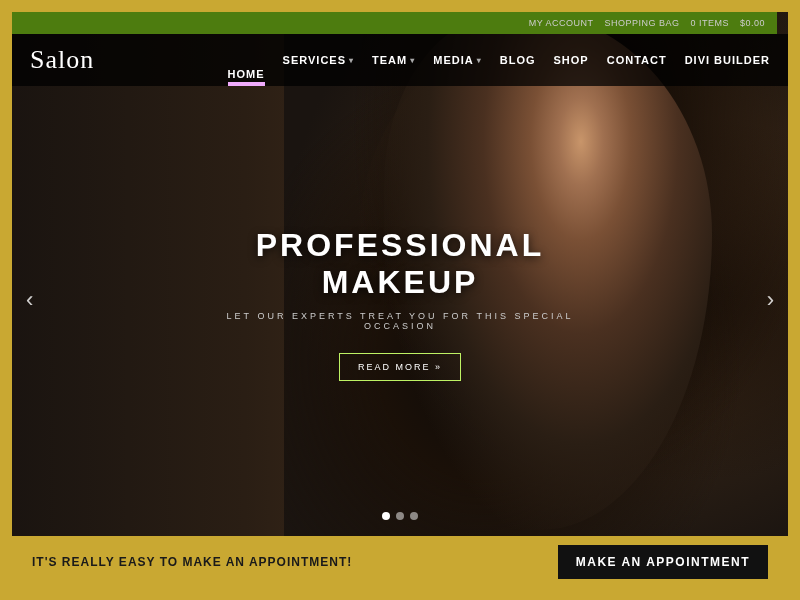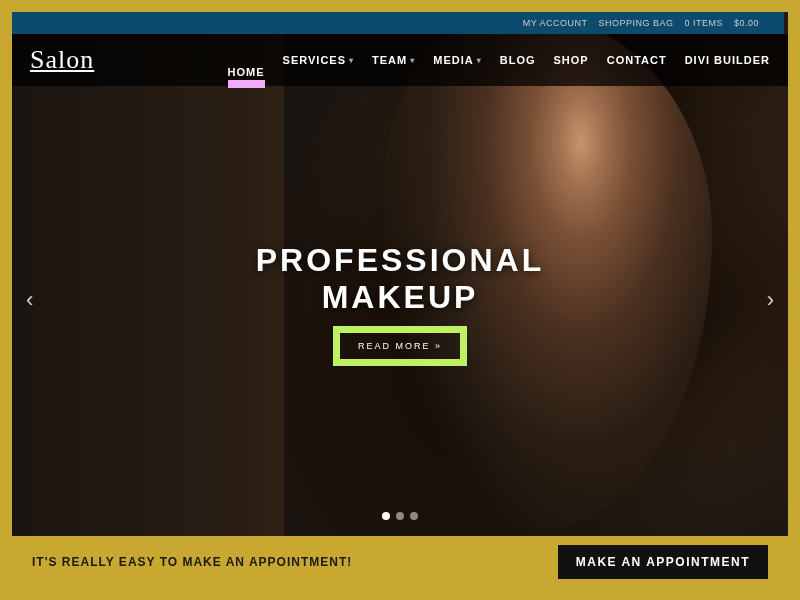--- a/index.html
+++ b/index.html
@@ -23,27 +23,27 @@
       width: 100%;
       height: 100%;
       position: relative;
       overflow: hidden;
       background: #1a1a1a;
     }
 
     
     .top-bar {
       position: absolute;
-      top: 0; left: 0; right: 4px;
+      top: 0; left: 0; right: 11px;
       height: 22px;
-      background: #0c4a6e;
+      background: #4d7c0f;
       display: flex;
       align-items: center;
       justify-content: flex-end;
-      padding: 0 25px;
+      padding: 0 12px;
       z-index: 10;
     }
 
     .top-bar-text {
       color: #999;
       font-size: 9px;
       letter-spacing: 0.5px;
     }
 
     .top-bar-text span {
@@ -63,21 +63,20 @@
       padding: 0 18px;
       z-index: 10;
     }
 
     .logo {
       font-family: 'Brush Script MT', cursive;
       font-size: 26px;
       color: #fff;
       font-weight: normal;
       letter-spacing: 1px;
-      text-decoration: underline;
     }
 
     .nav {
       display: flex;
       align-items: center;
       gap: 18px;
     }
 
     .nav-item {
       color: #fff;
@@ -85,21 +84,21 @@
       font-weight: 600;
       letter-spacing: 1px;
       cursor: pointer;
       text-transform: uppercase;
       display: flex;
       align-items: center;
       gap: 3px;
     }
 
     .nav-item.active {
-      border-bottom: 8px solid #f0abfc;
+      border-bottom: 4px solid #f0abfc;
       padding-bottom: 2px;
       margin-top: 34px;
     }
 
     .nav-item .caret {
       font-size: 8px;
       color: #aaa;
     }
 
     
@@ -200,21 +199,21 @@
     .hero-subtitle {
       font-size: 9px;
       color: #ccc;
       letter-spacing: 3px;
       text-transform: uppercase;
       margin-bottom: 22px;
     }
 
     .hero-btn {
       display: inline-block;
-      border: 7px solid #bef264;
+      border: 1px solid #bef264;
       color: #fff;
       font-size: 9px;
       letter-spacing: 2px;
       text-transform: uppercase;
       padding: 8px 18px;
       cursor: pointer;
       background: transparent;
     }
 
     
@@ -326,20 +325,21 @@
         <div class="hero-figure">
           <div class="hero-hair"></div>
         </div>
       </div>
 
       <div class="arrow arrow-left">‹</div>
       <div class="arrow arrow-right">›</div>
 
       <div class="hero-content">
         <div class="hero-title">PROFESSIONAL MAKEUP</div>
+        <div class="hero-subtitle">LET OUR EXPERTS TREAT YOU FOR THIS SPECIAL OCCASION</div>
         <div class="hero-btn">READ MORE »</div>
       </div>
 
       <div class="dots">
         <div class="dot active"></div>
         <div class="dot"></div>
         <div class="dot"></div>
       </div>
     </div>
 

